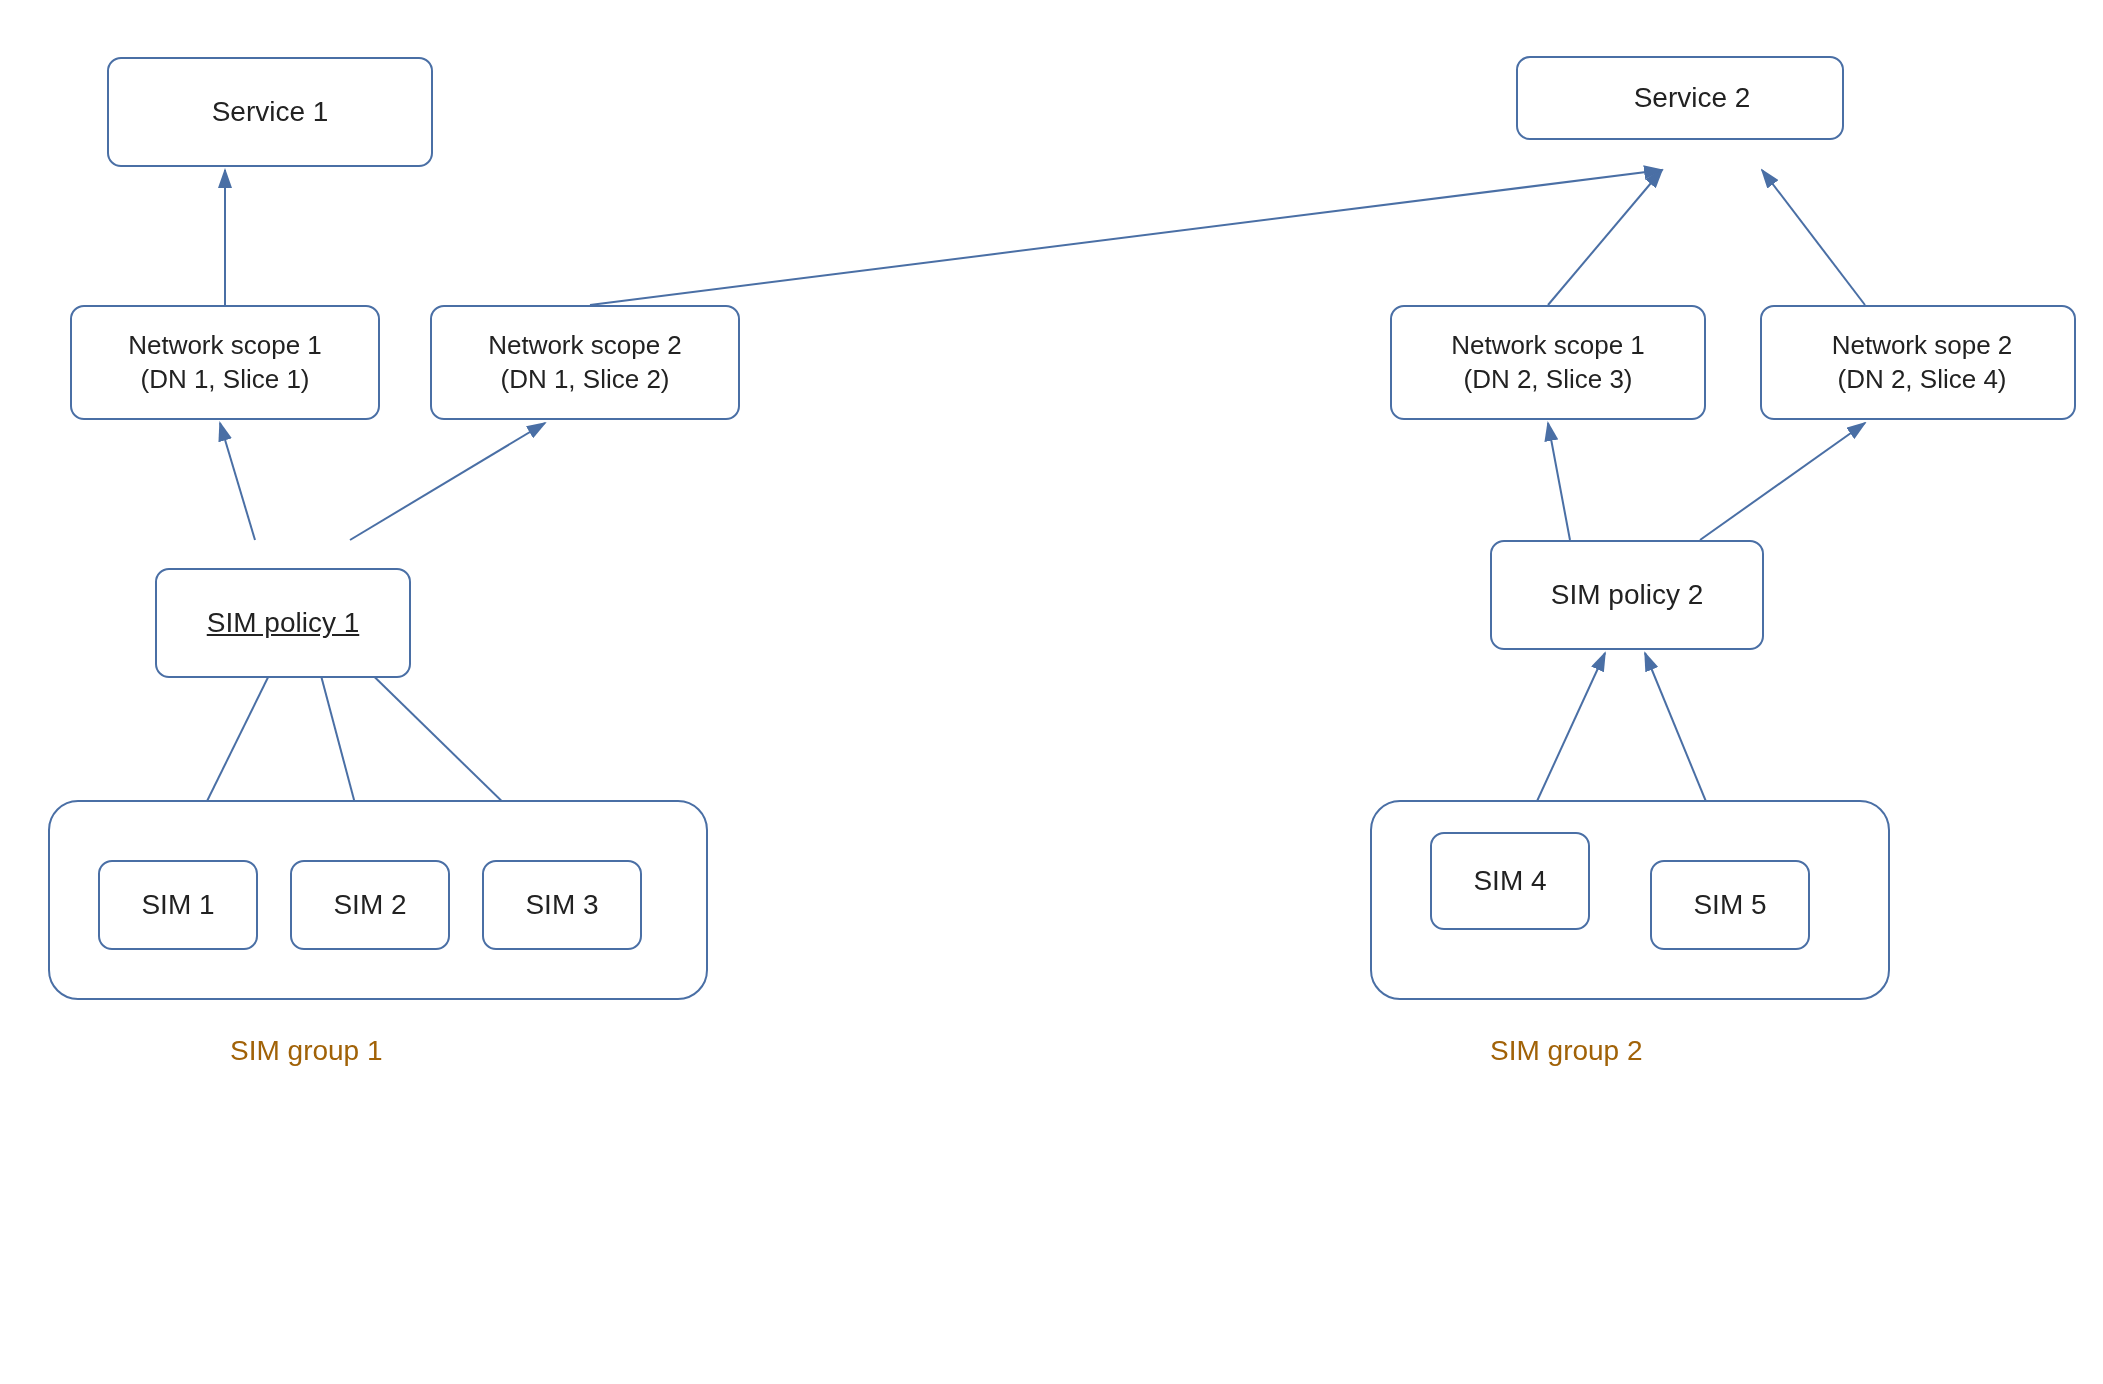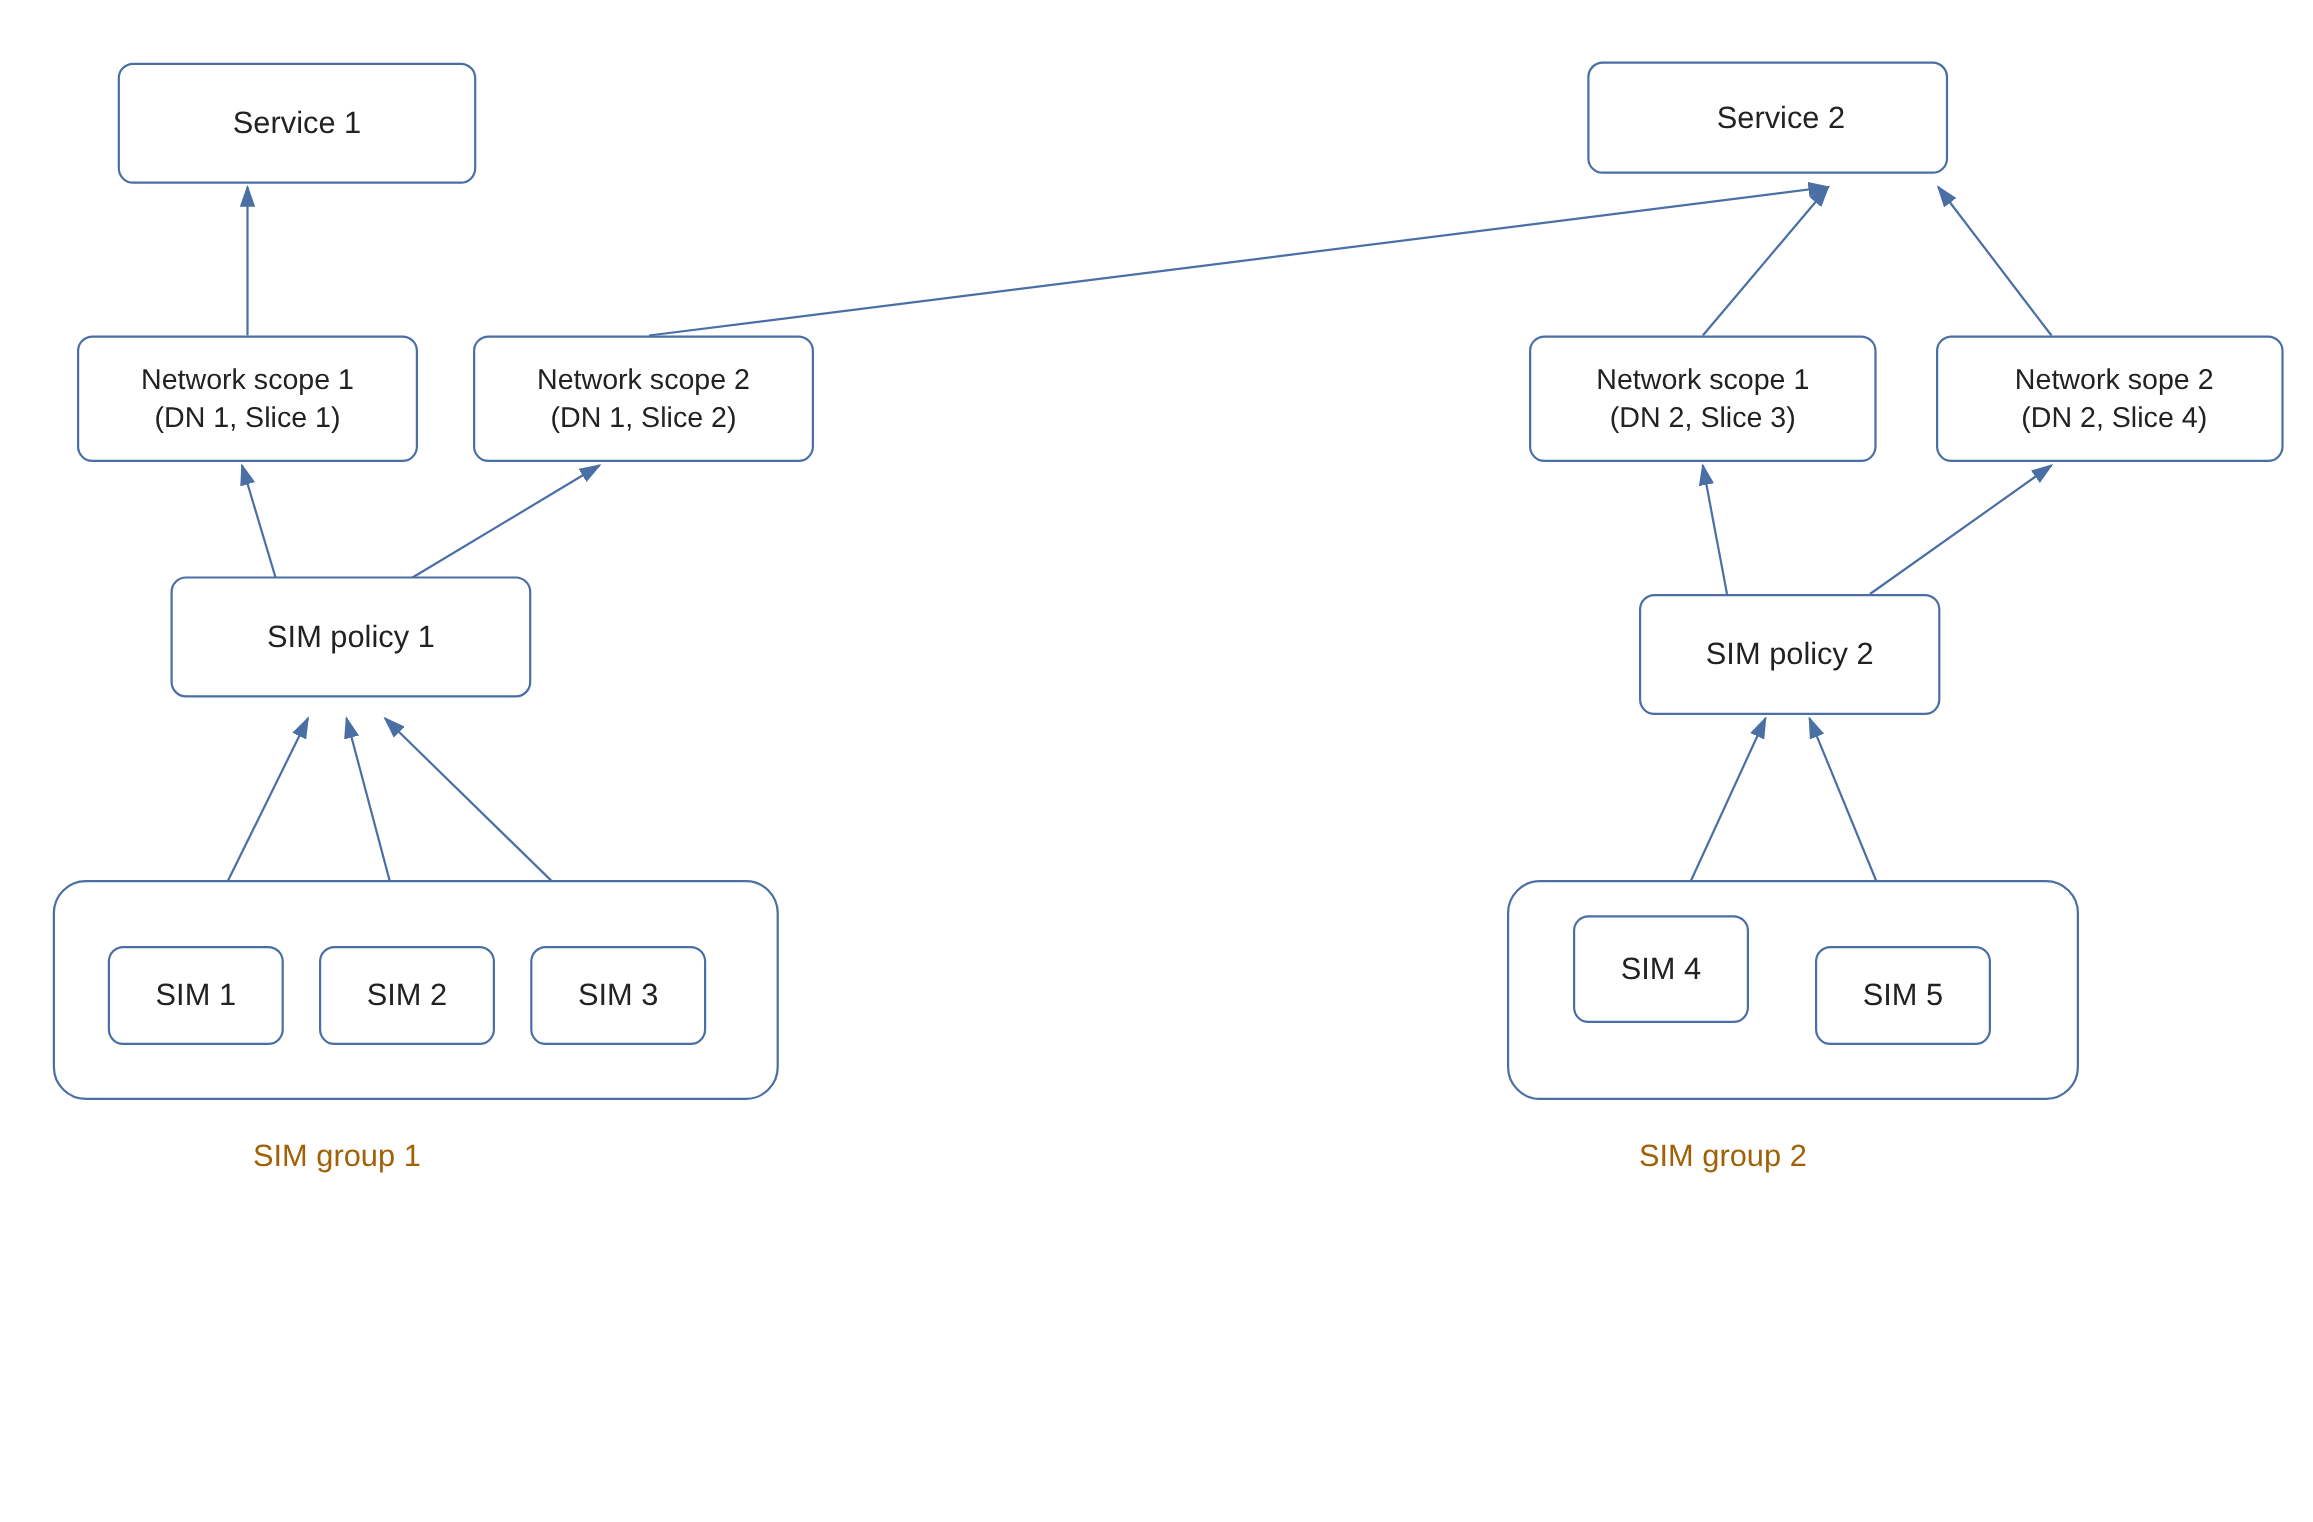--- a/index.html
+++ b/index.html
@@ -87,41 +87,41 @@
 
     <line x1="1548" y1="265" x2="1662" y2="130" stroke="#4a6fa5" stroke-width="2" marker-end="url(#arrowhead)"></line>
 
     <line x1="1865" y1="265" x2="1762" y2="130" stroke="#4a6fa5" stroke-width="2" marker-end="url(#arrowhead)"></line>
   </svg>
 
   <div class="node" style="left:107px; top:17px; width:326px; height:110px;">
     <span>Service 1</span>
   </div>
 
-  <div class="node" style="left:1443px; top:16px; width:328px; height:102px;padding-left:40px;">
+  <div class="node" style="left:1516px; top:16px; width:328px; height:84px;padding-left:40px;">
     <span>Service 2</span>
   </div>
 
   <div class="node" style="left:70px; top:265px; width:310px; height:115px; font-size:26px;">
     <span>Network scope 1<br>(DN 1, Slice 1)</span>
   </div>
 
   <div class="node" style="left:430px; top:265px; width:310px; height:115px; font-size:26px;">
     <span>Network scope 2<br>(DN 1, Slice 2)</span>
   </div>
 
   <div class="node" style="left:1390px; top:265px; width:316px; height:115px; font-size:26px;">
     <span>Network scope 1<br>(DN 2, Slice 3)</span>
   </div>
 
   <div class="node" style="left:1760px; top:265px; width:316px; height:115px; font-size:26px;padding-left:24px;">
     <span>Network sope 2<br>(DN 2, Slice 4)</span>
   </div>
 
-  <div class="node" style="left:155px; top:484px; width:328px; height:110px;">
+  <div class="node" style="left:155px; top:528px; width:256px; height:110px;text-decoration:underline;">
     <span>SIM policy 1</span>
   </div>
 
   <div class="node" style="left:1490px; top:500px; width:274px; height:110px;">
     <span>SIM policy 2</span>
   </div>
 
   <div class="group-box" style="left:48px; top:760px; width:660px; height:200px;">
   </div>
 

